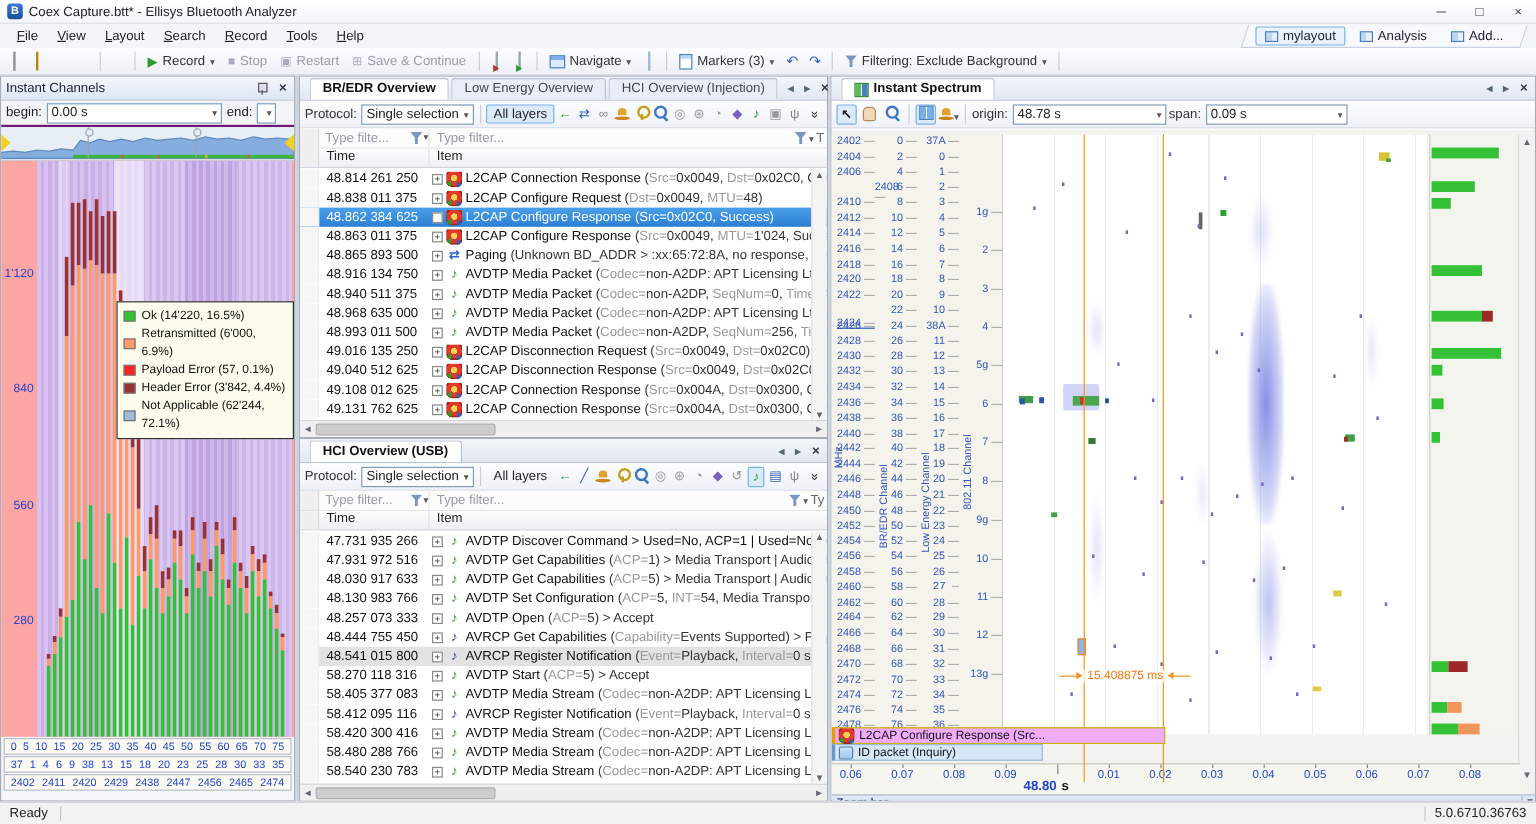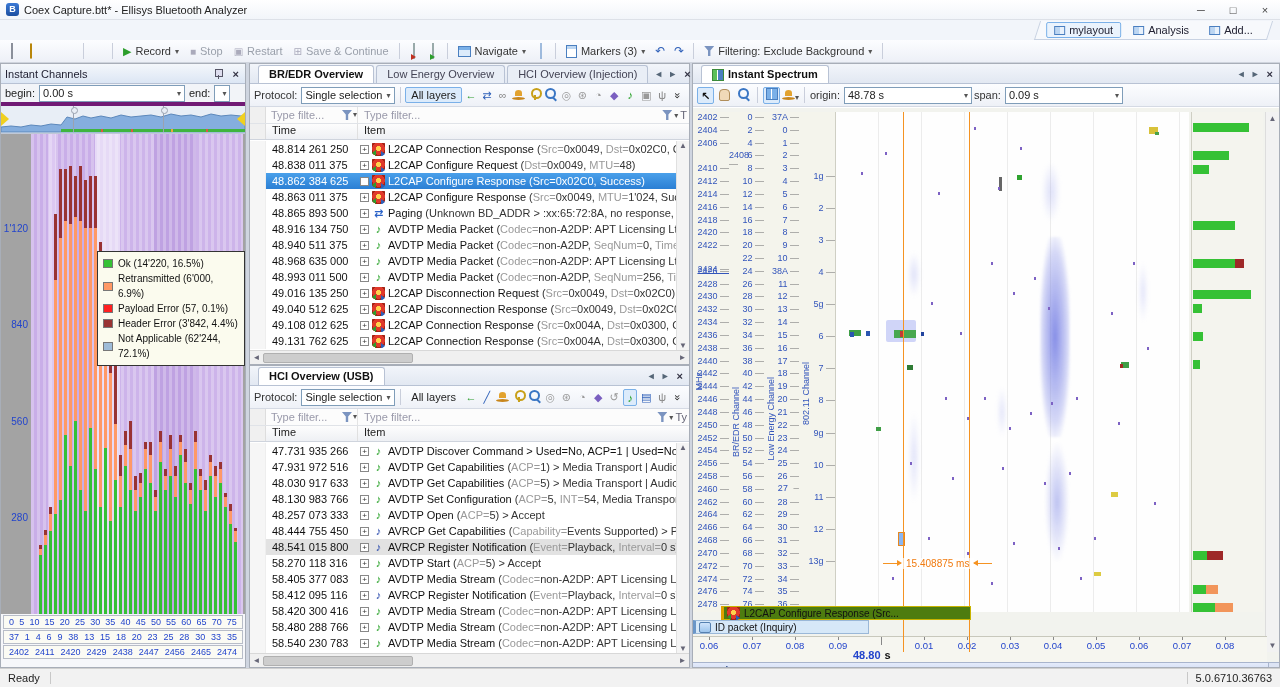--- a/index.html
+++ b/index.html
@@ -44,33 +44,33 @@
 #midtop{left:249px;top:0;width:441px;height:302px}
 #midbottom{left:249px;top:302px;width:441px;height:303px}
 #right{left:692px;top:0;width:588px;height:605px}
 
 .phead{height:20px;background:linear-gradient(#f4f7fb,#dce6f4);border-bottom:1px solid #b8c2d4;display:flex;align-items:center;padding:0 4px;font-size:11px;color:#223}
 .phead .sp{flex:1}
 .pin{width:10px;height:10px;position:relative;margin-right:8px}
 .pin::before{content:"";position:absolute;left:2px;top:0;width:6px;height:6px;border:1px solid #556;background:#dde}
 .pin::after{content:"";position:absolute;left:5px;top:6px;width:1px;height:4px;background:#556}
 .xbtn{color:#334;font-weight:bold;font-size:11px;padding:0 2px}
-#lc-controls{height:22px;display:flex;align-items:center;gap:4px;padding:0 4px;background:#f2f4f8;border-bottom:4px solid #701a75}
+#lc-controls{height:22px;display:flex;align-items:center;gap:4px;padding:0 4px;background:#f2f4f8;border-bottom:2px solid #701a75}
 .combo{background:#fff;border:1px solid #7f9db9;height:17px;display:flex;align-items:center;padding:0 3px;gap:4px}
 .combo .cv{flex:1}
 .combo .caret{margin-left:auto}
 #lc-begin{width:146px}
 #lc-endbox{width:16px;justify-content:center}
 #lc-ov{position:relative;height:28px;background:#e8eef6;border-bottom:1px solid #c0c8d6;overflow:hidden}
 #lc-ov svg{position:absolute;left:0;top:0}
 .ovh{position:absolute;top:0;width:5px;height:26px}
 .ovh::before{content:"";position:absolute;left:2px;top:0;width:1px;height:26px;background:#9aa2b0}
 .ovh::after{content:"";position:absolute;left:0;top:1px;width:5px;height:5px;border-radius:50%;background:#e8eef6;border:1px solid #9aa2b0}
 .yarrow{position:absolute;top:6px;width:0;height:0;border-top:7px solid transparent;border-bottom:7px solid transparent}
-#lc-chart{position:relative;height:480px;background:#a3a3a3;overflow:hidden}
+#lc-chart{position:relative;height:480px;background:#fca5a5;overflow:hidden}
 #lc-plot{position:absolute;left:30px;right:2px;top:0;bottom:0;background:
  repeating-linear-gradient(90deg,rgba(255,255,255,.25) 0 3px,rgba(0,0,0,0) 3px 6px),
  linear-gradient(90deg,#c9aee8 0 8%,#dcc8f2 8% 12%,#c9aee8 12% 30%,#e6daf6 30% 42%,#cdb4ea 42% 58%,#bfa2e2 58% 78%,#cdb4ea 78% 100%)}
 #bars{position:absolute;left:38px;right:4px;top:0;bottom:0;display:flex;align-items:flex-end;gap:2px}
 .bar{width:3px;display:flex;flex-direction:column;justify-content:flex-end}
 .bar div{width:3px}
 .sg{background:#35c135}.so{background:#ff9966}.sr{background:#993333}
 #yticks span{position:absolute;left:0;width:27px;text-align:right;color:#2244cc;font-size:10px}
 #legend{position:absolute;left:96px;top:117px;width:148px;background:#fbfbee;border:1px solid #333;padding:4px 5px;z-index:5}
 .lrow{display:flex;align-items:center;gap:5px;font-size:10px;line-height:15px;color:#111}
@@ -177,20 +177,21 @@
     <span class="btlogo">B</span>
     <span class="ttl">Coex Capture.btt* - Ellisys Bluetooth Analyzer</span>
     <span id="winbtns">
       <span>─</span>
       <span>□</span>
       <span>×</span>
     </span>
   </div>
 
   <div id="menubar">
+    <span id="menu-items"><span class="mi">File</span><span class="mi">View</span><span class="mi">Layout</span><span class="mi">Search</span><span class="mi">Record</span><span class="mi">Tools</span><span class="mi">Help</span></span>
     <div id="layouttabs">
         <span class="lt on">
           <span class="grid-ic"></span>
           <span>mylayout</span>
         </span>
         <span class="lt">
           <span class="grid-ic"></span>
           <span>Analysis</span>
         </span>
         <span class="lt">
@@ -1225,21 +1226,21 @@
             <div class="stbar" style="top: 491px;">
               <div style="width:22px;background:#35c135"></div>
               <div style="width:18px;background:#f2955a"></div>
             </div>
           </div>
         <div id="spec-vscroll">
             <span>▲</span>
             <span>▼</span>
           </div>
         <div id="spec-tooltips">
-            <div class="ttrow" style="top: 498px; width: 250px; background: #4d7c0f; margin-left: 28px;">
+            <div class="ttrow" style="top: 498px; width: 278px; background: #f0abfc;">
               <span class="ric ic-l2cap"></span>
               <span style="white-space:nowrap;overflow:hidden">L2CAP Configure Response (Src...</span>
             </div>
             <div class="ttrow blue" style="top: 512px; width: 176px; background: rgb(214, 232, 248);">
               <span class="ic-id"></span>
               <span style="white-space:nowrap;overflow:hidden">ID packet (Inquiry)</span>
             </div>
           </div>
         <div id="spec-taxis">
             <div class="tick" style="left: 16px;"></div>

